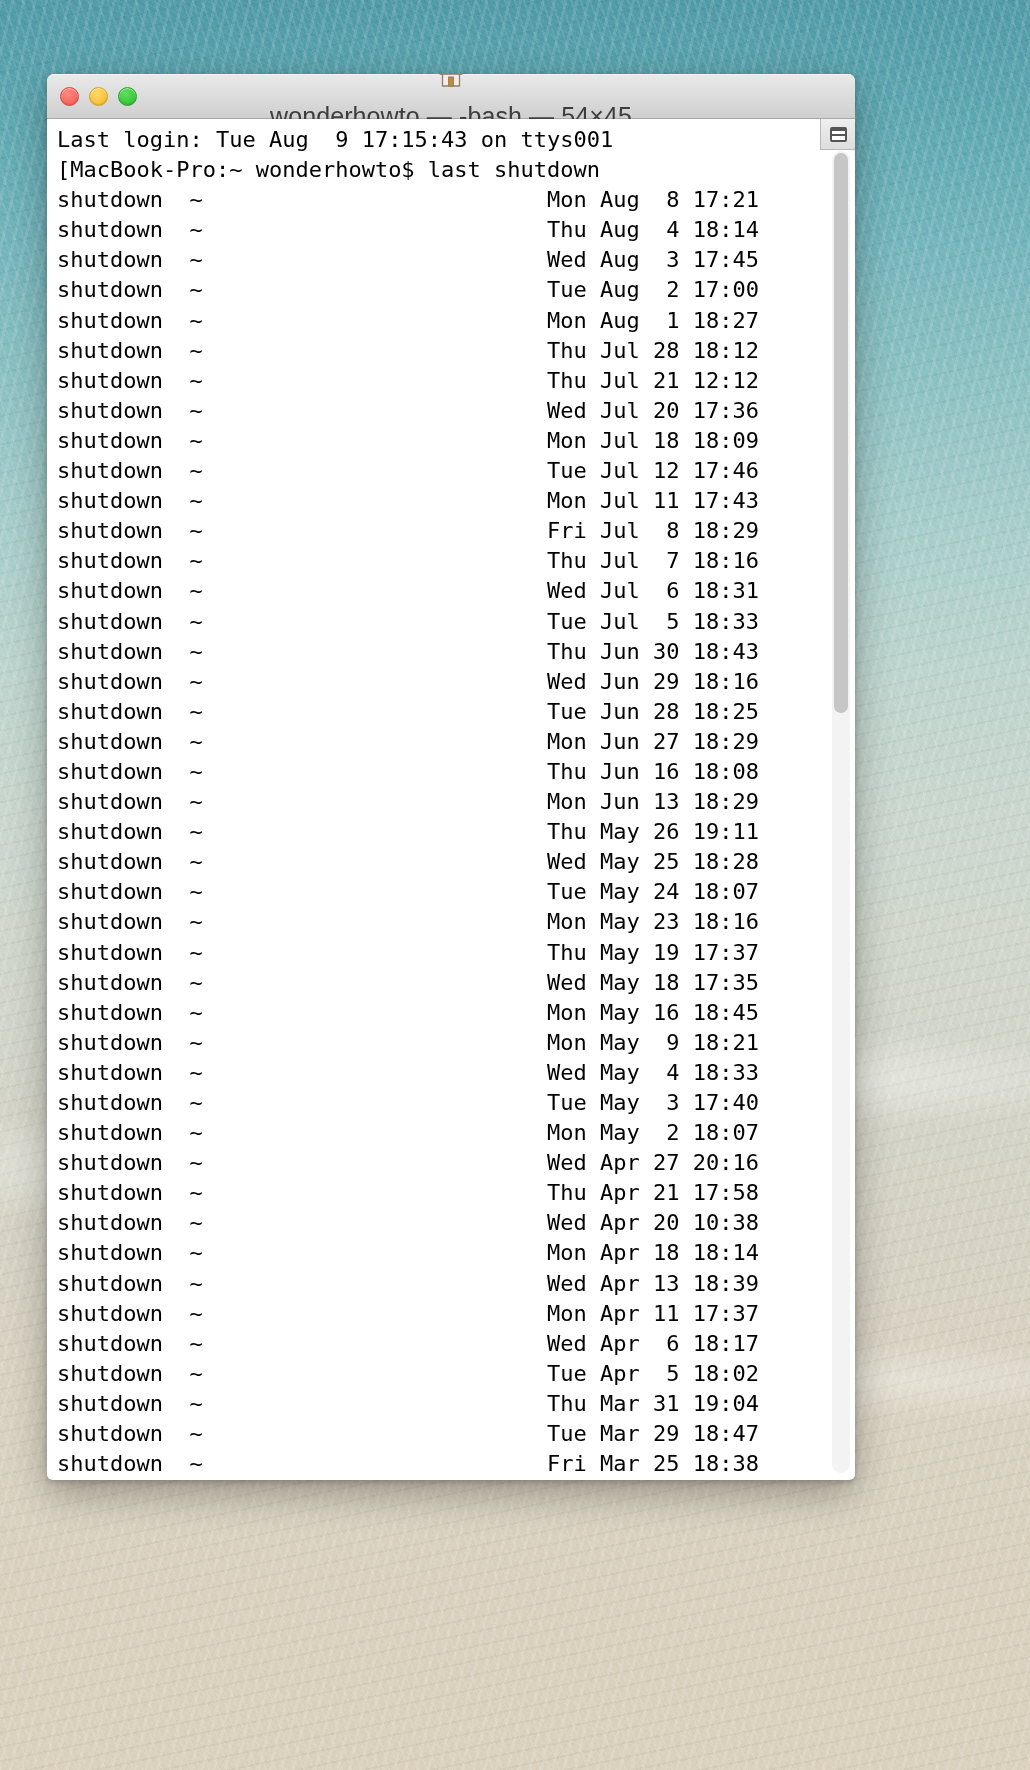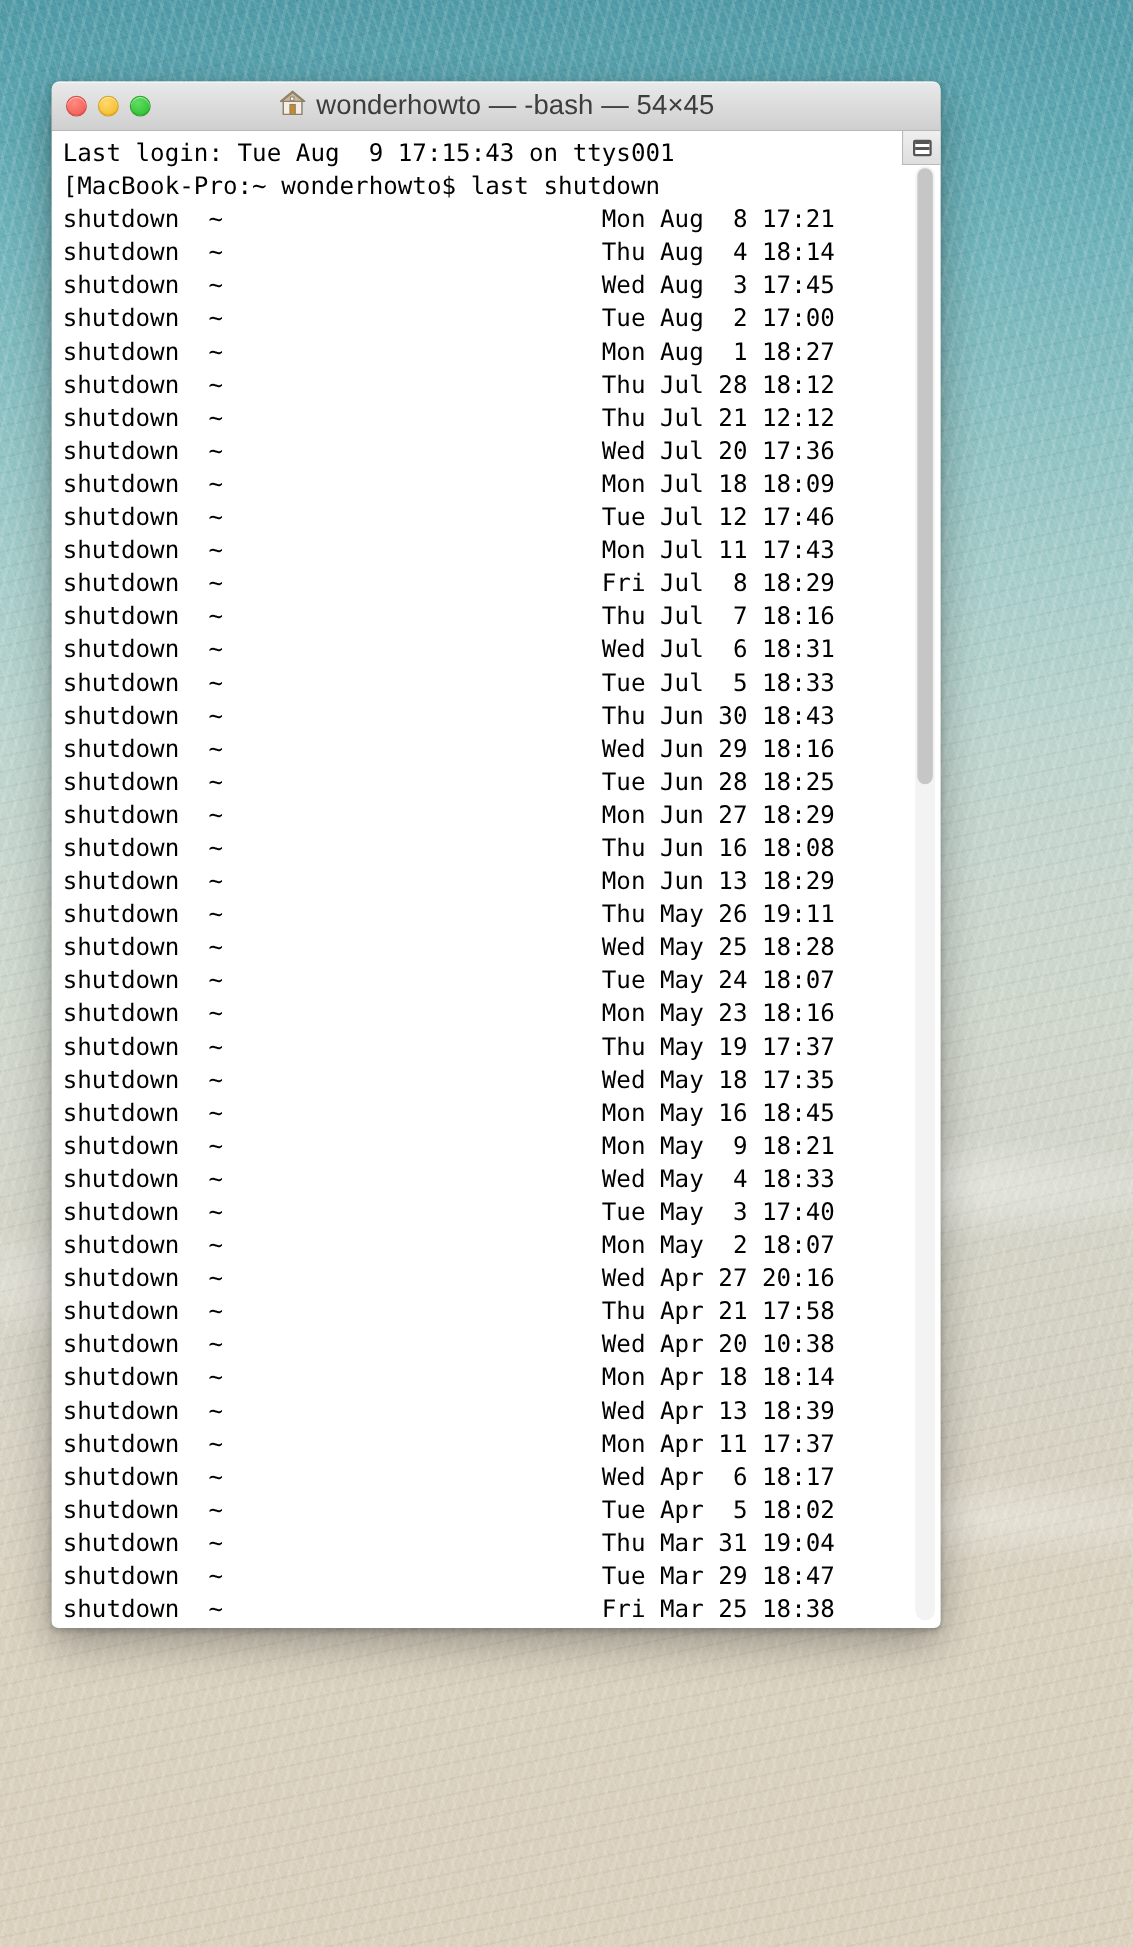--- a/index.html
+++ b/index.html
@@ -98,20 +98,21 @@
   .tl-max    { background: radial-gradient(circle at 38% 32%, #60dd62, #27bb2c); border: 1px solid #23a226; }
 
   #title-center {
     position: absolute;
     left: 0; right: 0;
     display: flex;
     align-items: center;
     justify-content: center;
     gap: 9px;
     pointer-events: none;
+    flex-direction: column;
   }
   #title-text {
     font-family: "Liberation Sans", sans-serif;
     font-size: 25px;
     color: #3d3d3d;
     letter-spacing: 0.1px;
     white-space: nowrap;
   }
   .house-icon { display: block; }
 

